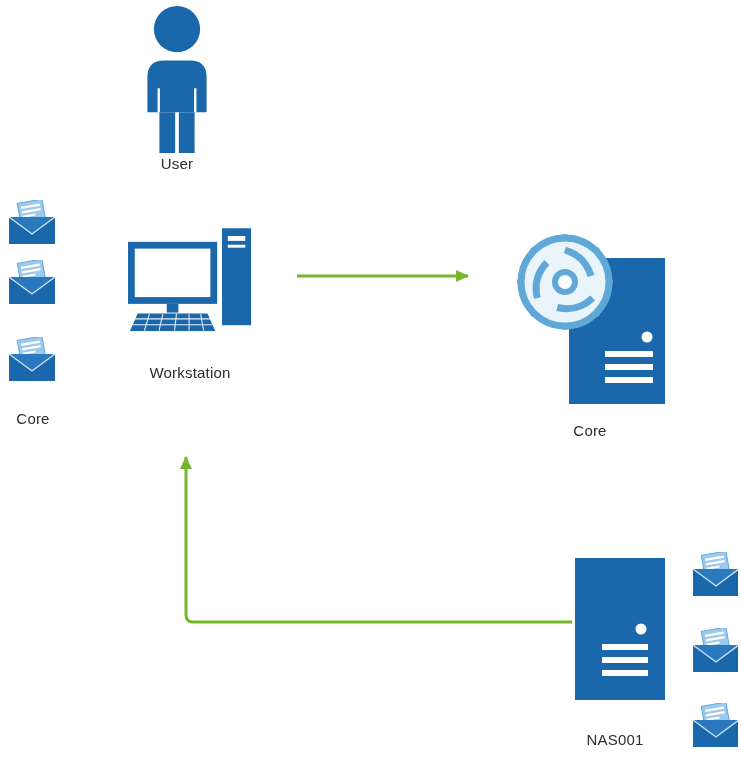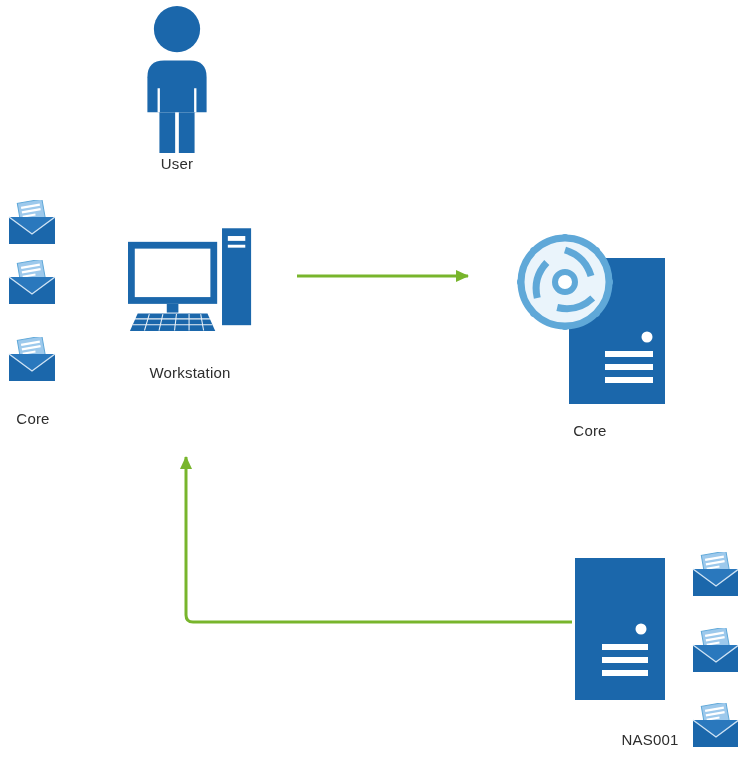--- a/index.html
+++ b/index.html
@@ -145,21 +145,21 @@
 
   <div class="abs" style="left:575px;top:558px;">
     <svg width="90" height="142" viewBox="0 0 90 142">
       <rect x="0" y="0" width="90" height="142" fill="#1b67ab"></rect>
       <circle cx="66" cy="71" r="5.5" fill="#ffffff"></circle>
       <rect x="27" y="86" width="46" height="6" fill="#ffffff"></rect>
       <rect x="27" y="99" width="46" height="6" fill="#ffffff"></rect>
       <rect x="27" y="112" width="46" height="6" fill="#ffffff"></rect>
     </svg>
   </div>
-  <div class="node-label" style="left:595px;top:731px;width:110px;">NAS001</div>
+  <div class="node-label" style="left:560px;top:731px;width:110px;">NAS001</div>
 
   <div class="abs" style="left:692px;top:552px;">
     <svg width="50" height="46" viewBox="0 0 50 46">
       <g transform="rotate(-10 24 12)">
         <rect x="11" y="1" width="25" height="24" fill="#9dc9ec" stroke="#5fa8d8" stroke-width="1"></rect>
         <rect x="14" y="5" width="19" height="2.2" fill="#ffffff"></rect>
         <rect x="14" y="9.5" width="19" height="2.2" fill="#ffffff"></rect>
         <rect x="14" y="14" width="13" height="2.2" fill="#ffffff"></rect>
       </g>
       <rect x="1" y="17" width="46" height="27" fill="#1b67ab"></rect>

